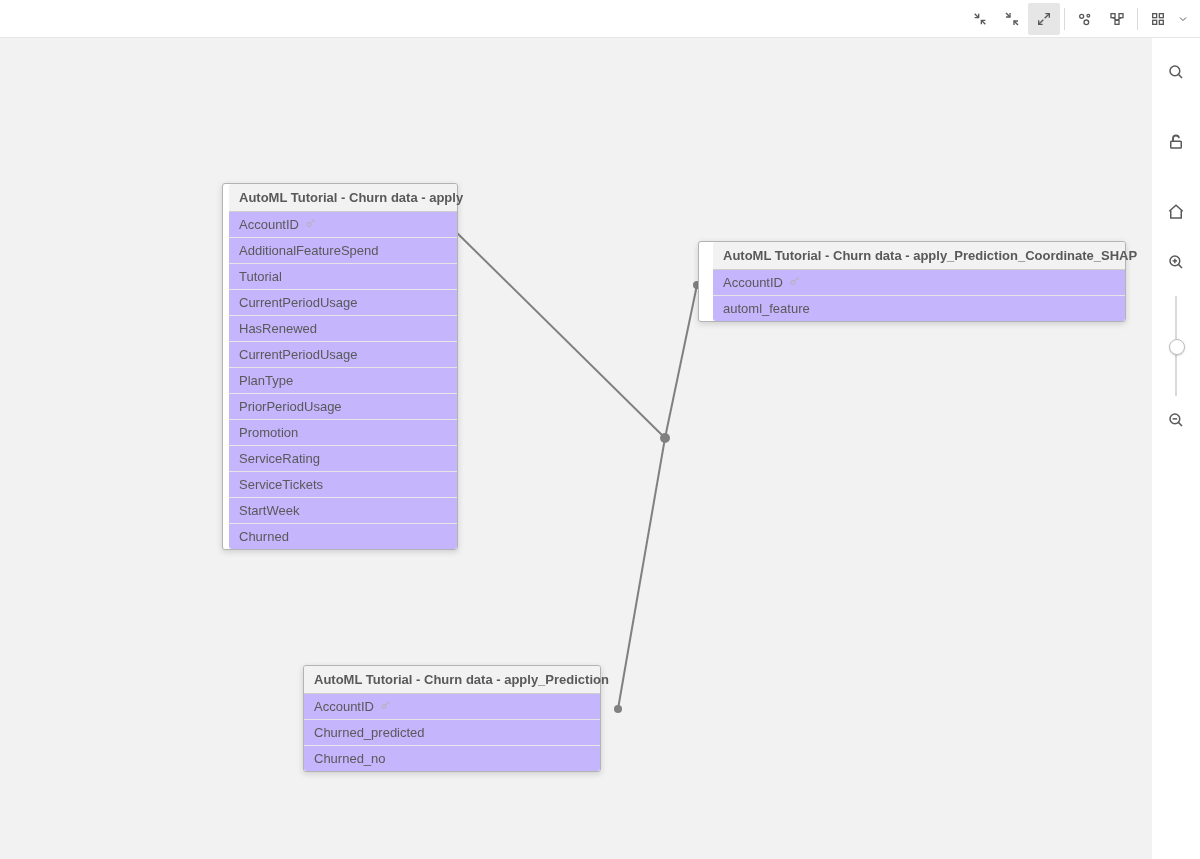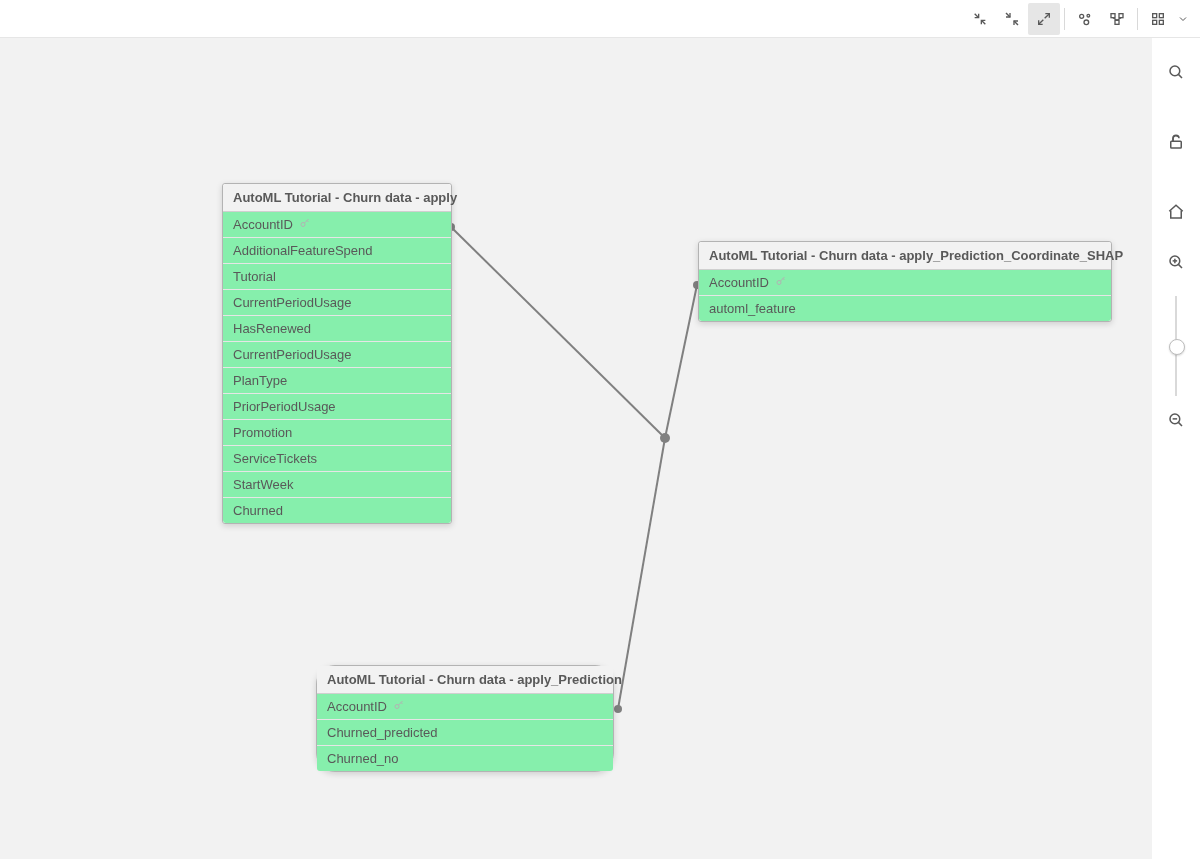--- a/index.html
+++ b/index.html
@@ -13,21 +13,21 @@
 .canvas-wrap{position:absolute;top:38px;left:0;right:48px;bottom:0;background:#f2f2f2}
 .right-rail{position:absolute;top:38px;right:0;width:48px;bottom:0;background:#fff;display:flex;flex-direction:column;align-items:center;padding-top:16px;gap:0}
 .rail .icon-btn{margin-bottom:10px}
 .icon-btn{width:36px;height:36px;display:flex;align-items:center;justify-content:center;cursor:pointer;color:#595959;border-radius:2px}
 .rail-spacer{height:24px}
 .zoom-track{width:2px;height:100px;background:#d9d9d9;position:relative;margin:6px 0}
 .zoom-thumb{position:absolute;left:-6px;width:14px;height:14px;border-radius:50%;background:#fff;border:1px solid #bdbdbd;box-shadow:0 1px 2px rgba(0,0,0,.15)}
 svg.edges{position:absolute;top:0;left:0;width:100%;height:100%;pointer-events:none}
 .table-card{position:absolute;background:#fff;border:1px solid #b3b3b3;border-radius:3px;box-shadow:0 2px 6px rgba(0,0,0,.15);font-size:13px;color:#595959}
 .table-title{background:#f2f2f2;border-bottom:1px solid #cfcfcf;padding:6px 10px;font-weight:600;color:#595959;white-space:nowrap;border-radius:3px 3px 0 0;font-size:13px}
-.field-row{padding:5px 10px;border-bottom:1px solid #e6e6e6;display:flex;align-items:center;gap:6px;color:#595959;background:#86efac;font-size:13px}
+.field-row{padding:5px 10px;border-bottom:1px solid #e6e6e6;display:flex;align-items:center;gap:6px;color:#595959;background:#c4b5fd;font-size:13px}
 .field-row:last-child{border-bottom:none;border-radius:0 0 3px 3px}
 .key-icon{color:#b3b3b3;flex-shrink:0}
 </style>
 </head>
 <body>
 
 <div class="toolbar">
   <div class="tb-group" id="tb-group">
       <div class="tb-btn">
         <svg width="16" height="16" viewBox="0 0 24 24" fill="none" stroke="currentColor" stroke-width="2">
@@ -89,21 +89,21 @@
   <svg class="edges" id="edges-svg">
       <line x1="451" y1="189" x2="665" y2="400" stroke="#808080" stroke-width="2"></line>
       <line x1="697" y1="247" x2="665" y2="400" stroke="#808080" stroke-width="2"></line>
       <line x1="618" y1="671" x2="665" y2="400" stroke="#808080" stroke-width="2"></line>
       <circle cx="665" cy="400" r="5" fill="#808080"></circle>
       <circle cx="451" cy="189" r="4" fill="#808080"></circle>
       <circle cx="697" cy="247" r="4" fill="#808080"></circle>
       <circle cx="618" cy="671" r="4" fill="#808080"></circle>
     </svg>
   <div id="tables-layer">
-      <div class="table-card" style="left: 222px; top: 145px; width: 228px;">
+      <div class="table-card" style="left: 222px; top: 145px; width: 228px; padding-left: 6px;">
         <div class="table-title">AutoML Tutorial - Churn data - apply</div>
         <div class="field-row">
           <span>AccountID</span>
           <span><svg class="key-icon" width="12" height="12" viewBox="0 0 24 24" fill="none" stroke="currentColor" stroke-width="2">
               <circle cx="8" cy="15" r="4"></circle>
               <path d="M11 12 L19 4 M16 7 L19 10"></path>
             </svg></span>
         </div>
         <div class="field-row">
           <span>AdditionalFeatureSpend</span>
@@ -123,43 +123,46 @@
         <div class="field-row">
           <span>PlanType</span>
         </div>
         <div class="field-row">
           <span>PriorPeriodUsage</span>
         </div>
         <div class="field-row">
           <span>Promotion</span>
         </div>
         <div class="field-row">
+          <span>ServiceRating</span>
+        </div>
+        <div class="field-row">
           <span>ServiceTickets</span>
         </div>
         <div class="field-row">
           <span>StartWeek</span>
         </div>
         <div class="field-row">
           <span>Churned</span>
         </div>
       </div>
-      <div class="table-card" style="left: 698px; top: 203px; width: 412px;">
+      <div class="table-card" style="left: 698px; top: 203px; width: 412px; padding-left: 14px;">
         <div class="table-title">AutoML Tutorial - Churn data - apply_Prediction_Coordinate_SHAP</div>
         <div class="field-row">
           <span>AccountID</span>
           <span><svg class="key-icon" width="12" height="12" viewBox="0 0 24 24" fill="none" stroke="currentColor" stroke-width="2">
               <circle cx="8" cy="15" r="4"></circle>
               <path d="M11 12 L19 4 M16 7 L19 10"></path>
             </svg></span>
         </div>
         <div class="field-row">
           <span>automl_feature</span>
         </div>
       </div>
-      <div class="table-card" style="left: 316px; top: 627px; width: 296px; border-radius: 19px;">
+      <div class="table-card" style="left: 303px; top: 627px; width: 296px;">
         <div class="table-title">AutoML Tutorial - Churn data - apply_Prediction</div>
         <div class="field-row">
           <span>AccountID</span>
           <span><svg class="key-icon" width="12" height="12" viewBox="0 0 24 24" fill="none" stroke="currentColor" stroke-width="2">
               <circle cx="8" cy="15" r="4"></circle>
               <path d="M11 12 L19 4 M16 7 L19 10"></path>
             </svg></span>
         </div>
         <div class="field-row">
           <span>Churned_predicted</span>

